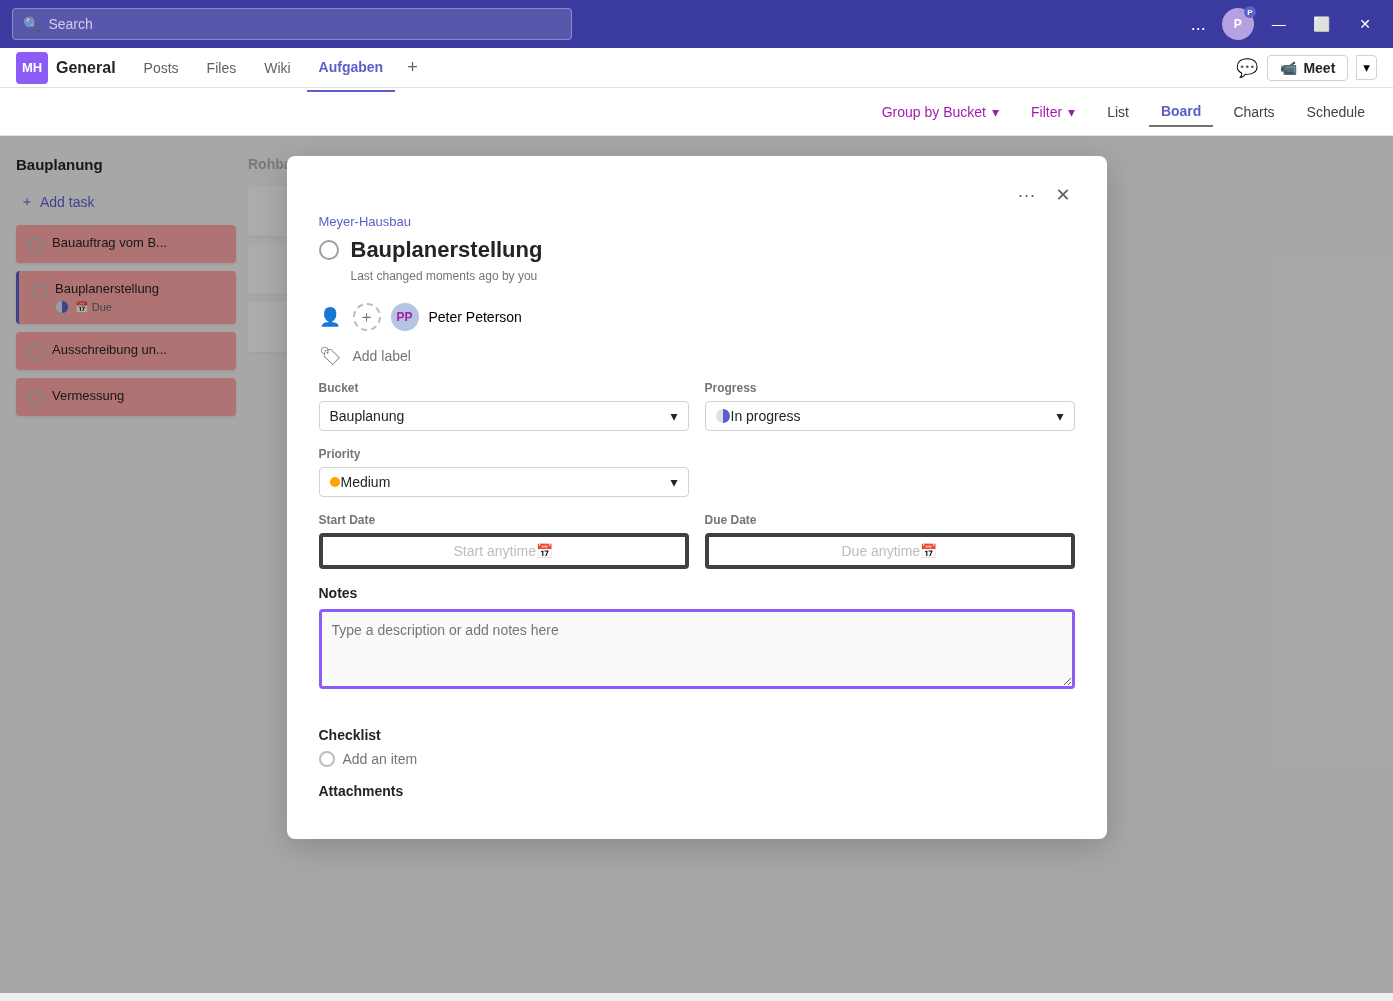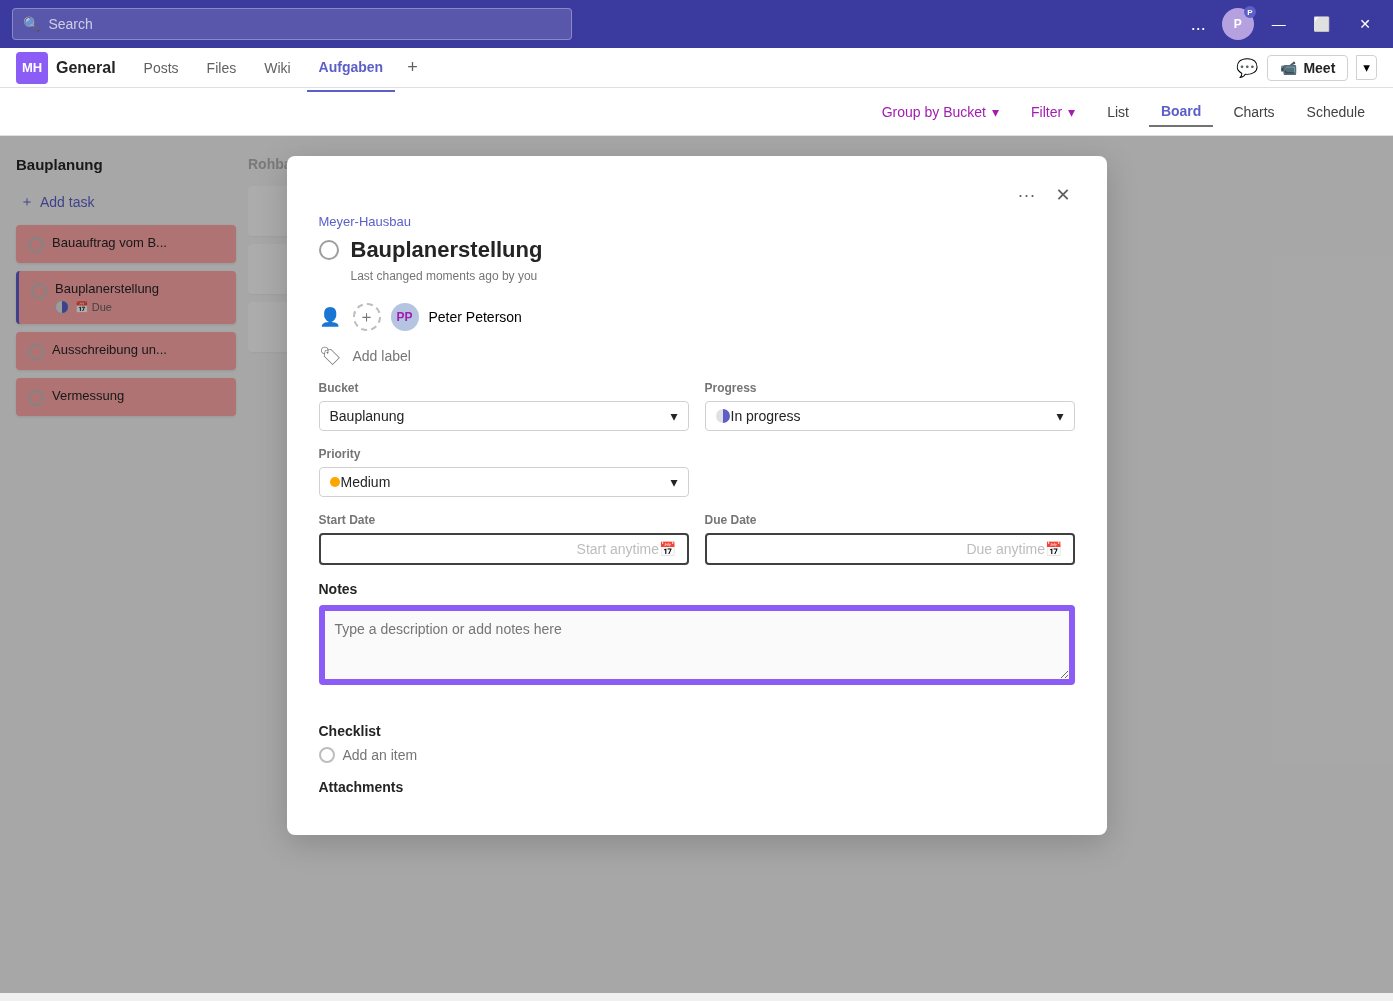--- a/index.html
+++ b/index.html
@@ -451,40 +451,40 @@
       background: #ffa500;
       flex-shrink: 0;
     }
     .dates-grid {
       display: grid;
       grid-template-columns: 1fr 1fr;
       gap: 16px;
       margin-bottom: 16px;
     }
     .date-field {
-      border: 2px solid #404040;
+      border: 4px solid #404040;
       border-radius: 4px;
       padding: 6px 10px;
       font-size: 14px;
       color: #bdbdbd;
       display: flex;
       align-items: center;
-      justify-content: flex-end;
+      justify-content: center;
       cursor: pointer;
     }
     .date-icon { color: #757575; font-size: 14px; }
     .section-label {
       font-size: 14px;
       font-weight: 600;
       color: #242424;
       margin-bottom: 8px;
     }
     .notes-area {
       width: 100%;
-      border: 6px solid #8b5cf6;
+      border: 3px solid #8b5cf6;
       border-radius: 4px;
       padding: 10px;
       font-size: 14px;
       color: #bdbdbd;
       background: #fafafa;
       min-height: 80px;
       resize: vertical;
       font-family: inherit;
       margin-bottom: 16px;
     }

